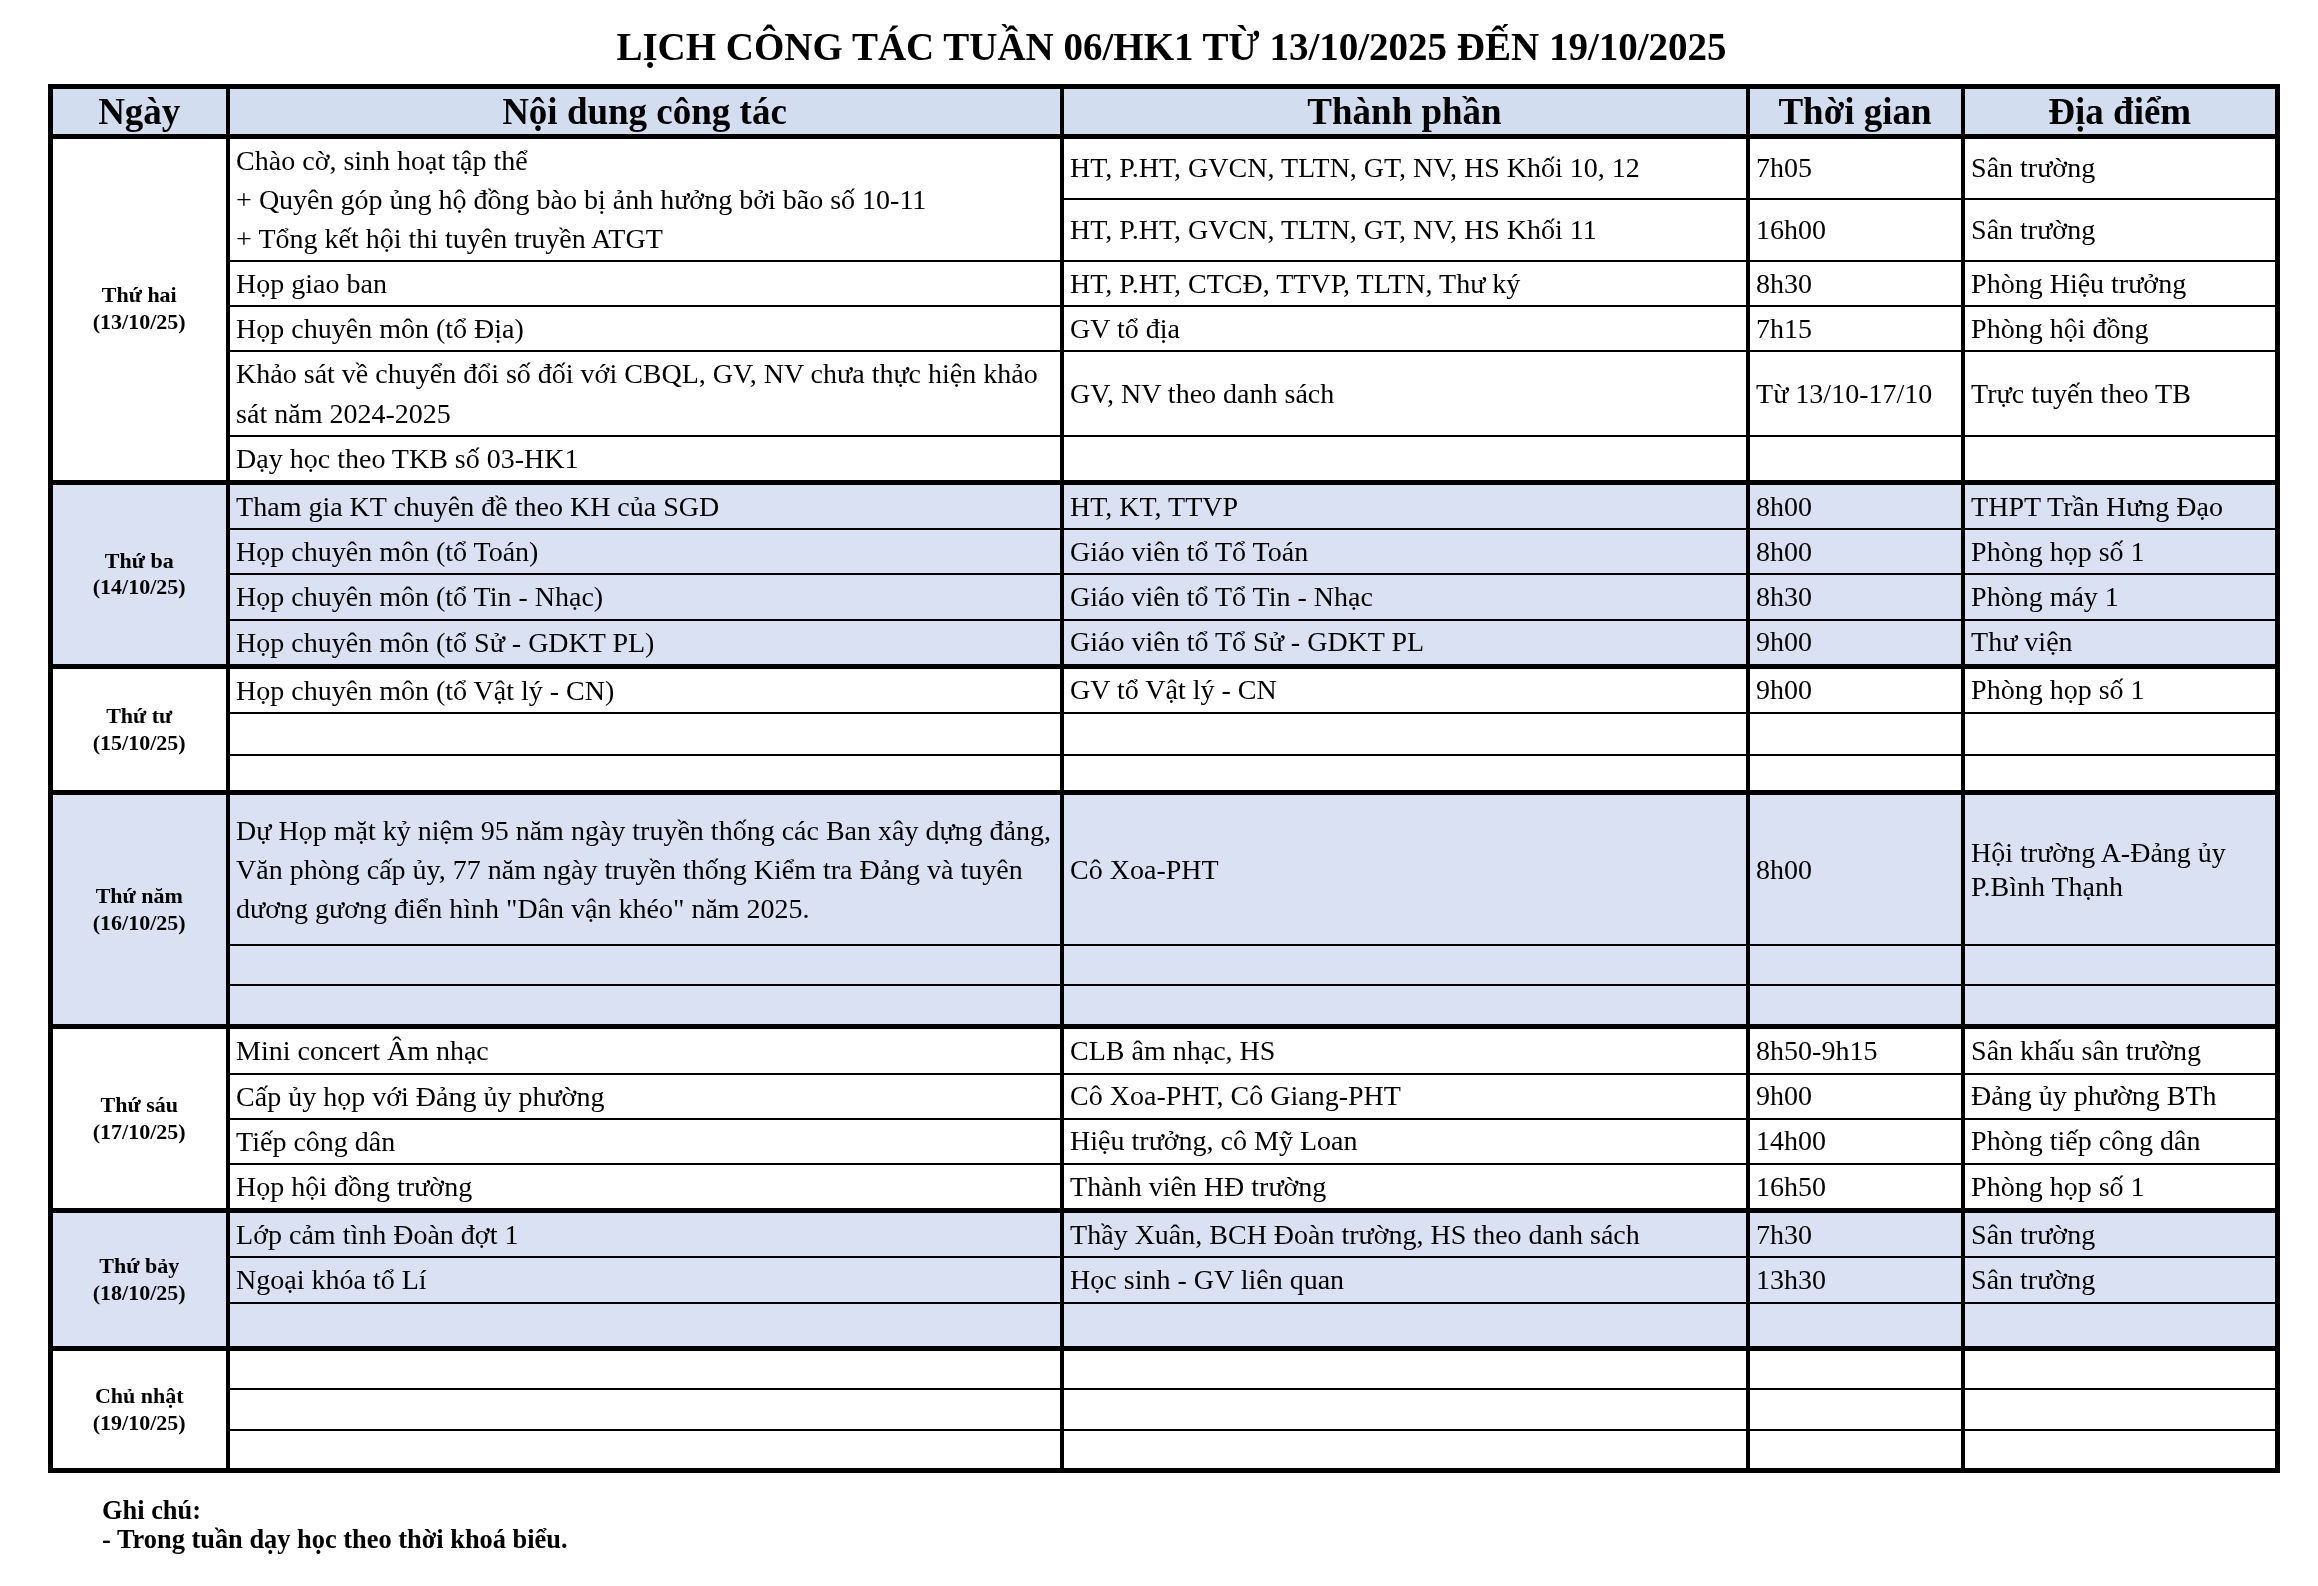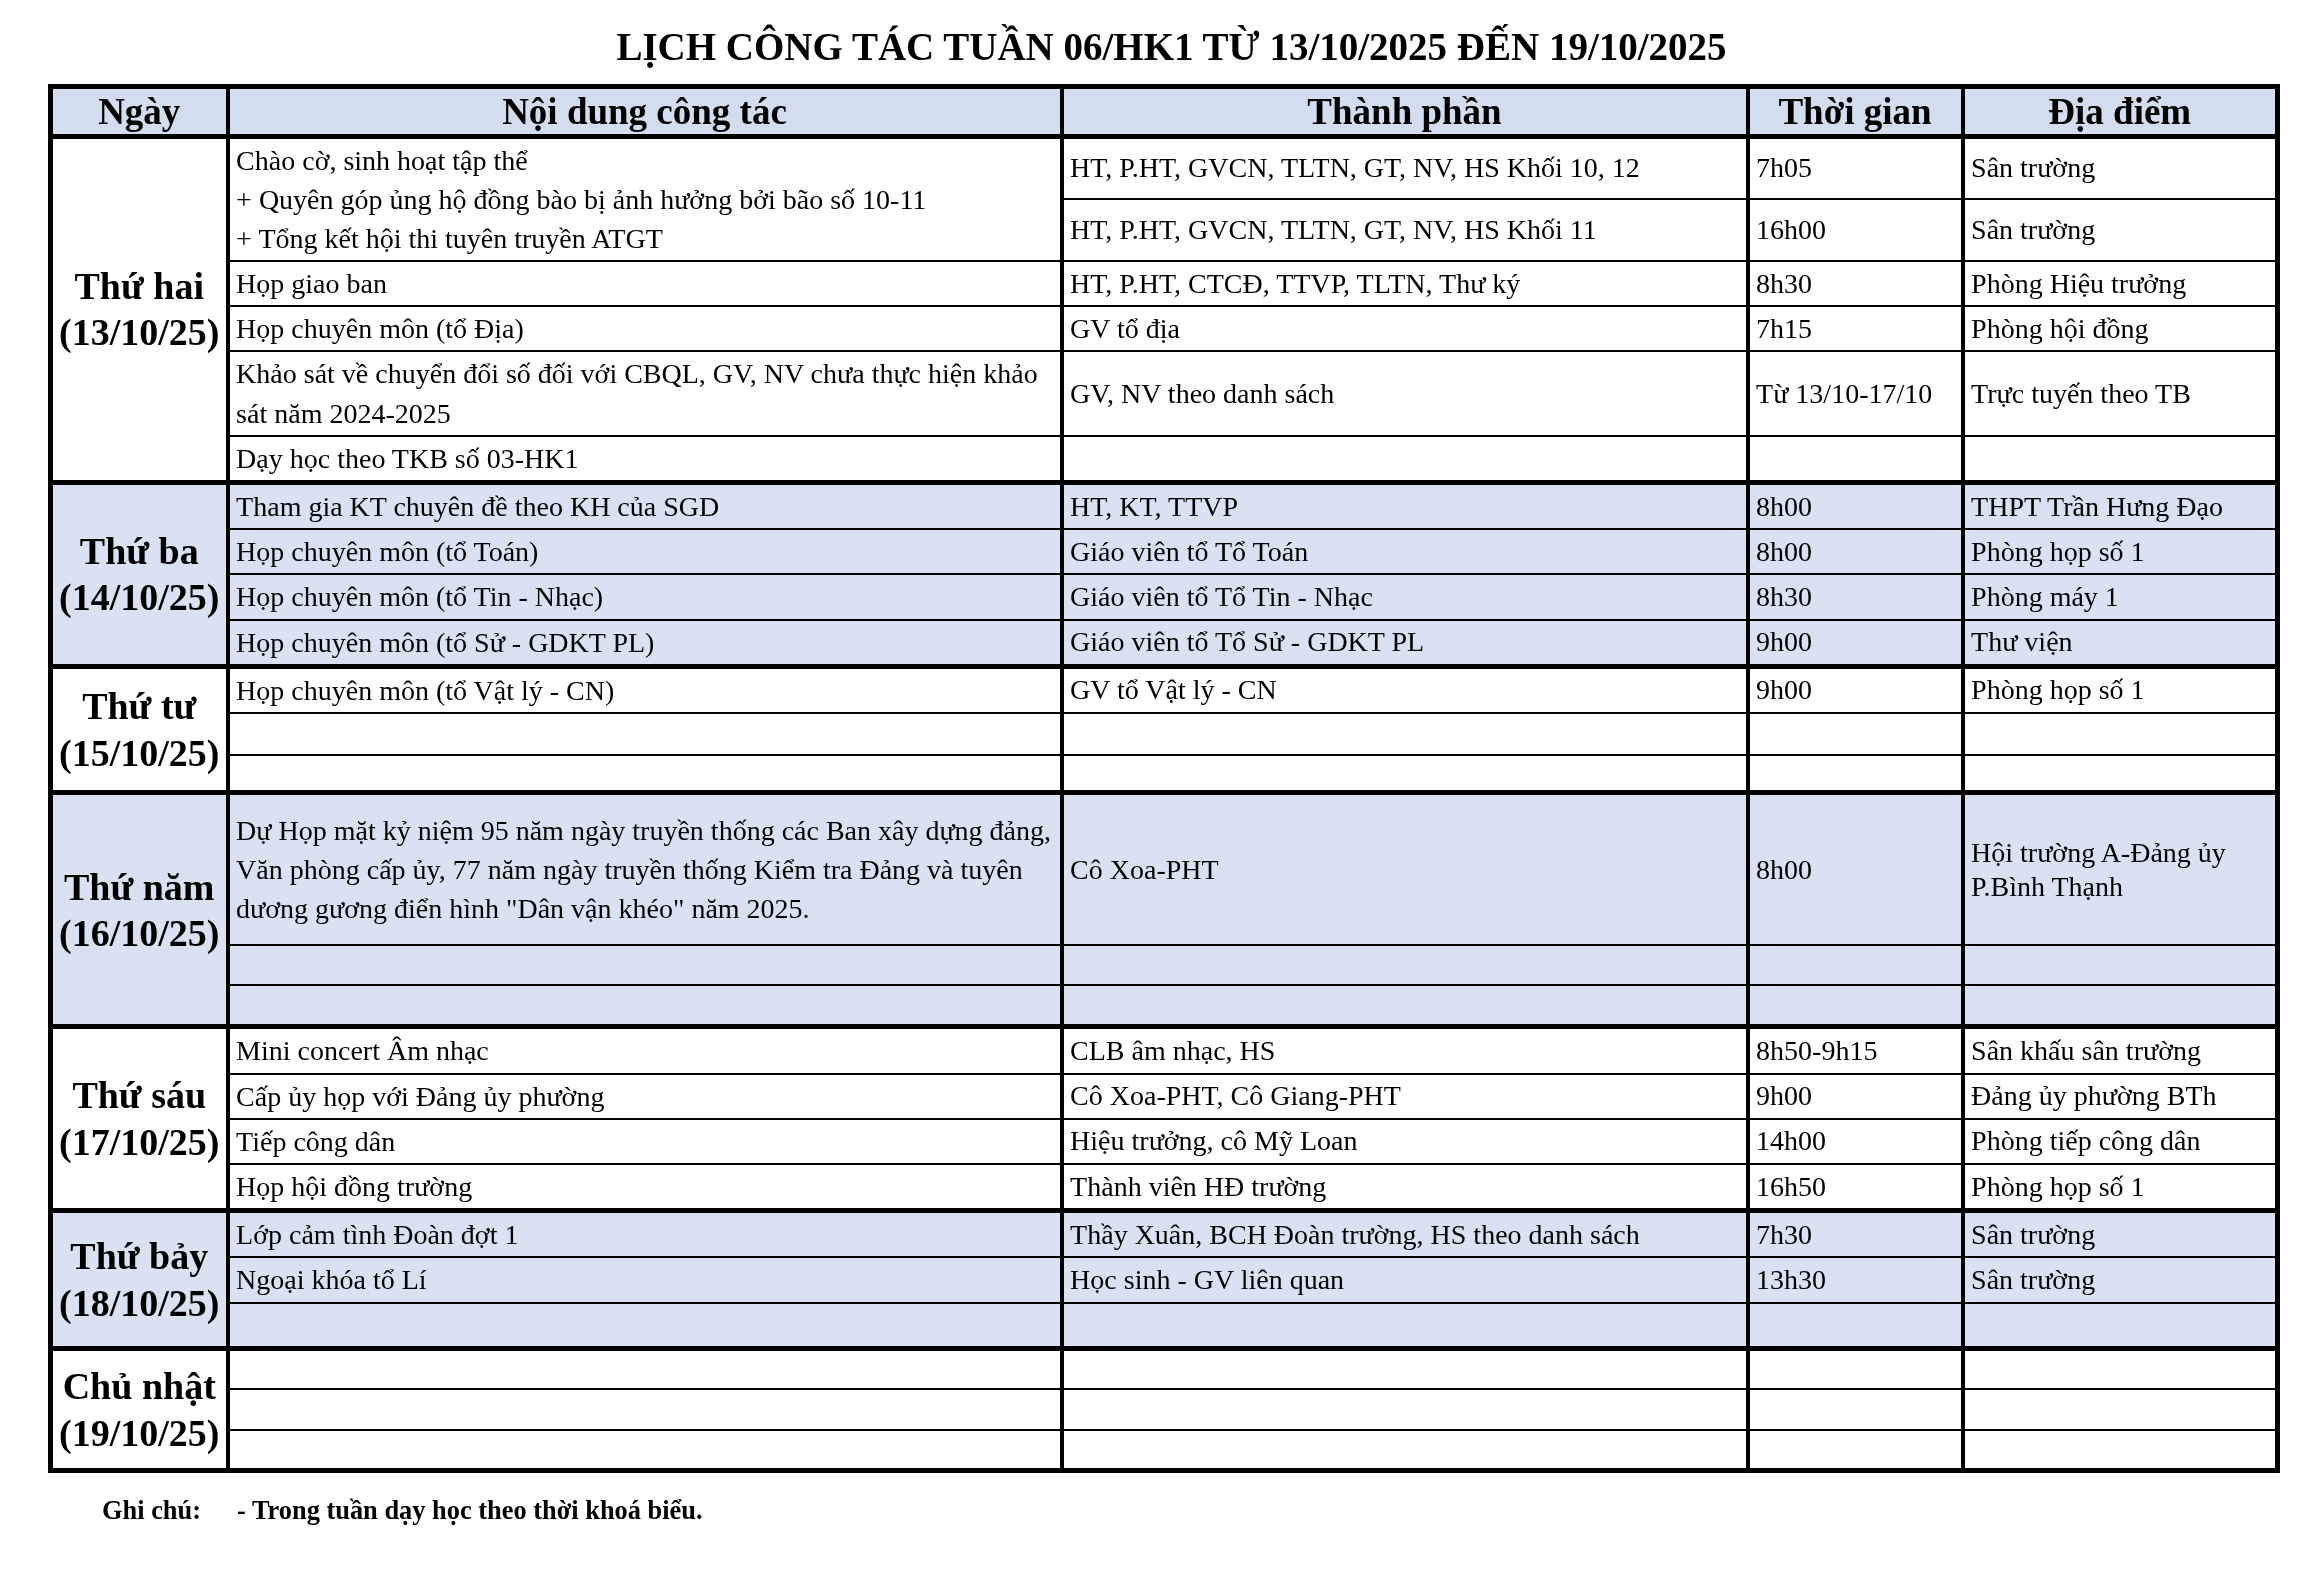--- a/index.html
+++ b/index.html
@@ -56,35 +56,35 @@
     line-height: 1.22;
     padding: 2px 6.6px;
     vertical-align: middle;
     text-align: left;
   }
   tr.day-start td { border-top-width: 5.3px; }
   tr.shaded td { background: var(--band); }
   td.day-cell {
     text-align: center;
     font-weight: bold;
-    font-size: 38px;
+    font-size: 22px;
     padding: 2px 2.6px;
   }
   td.day-cell .day-date { }
   td.content-cell {
     white-space: pre-line;
     line-height: 1.4;
   }
   .notes {
     margin: 22.5px 0 0 102px;
     font-weight: bold;
     font-size: 26.4px;
     line-height: 1.1;
   }
-  .notes .note-row { display: flex; }
+  .notes .note-row { display: flex; flex-direction: column; }
   .notes .note-label { width: 135px; flex: 0 0 auto; }
   .notes .note-item { margin-left: 135px; margin-top: 17px; }
 </style>
 </head>
 <body style="--band: #d9e1f2; --header-band: #d3ddf0;">
 
 <h1 class="page-title">LỊCH CÔNG TÁC TUẦN 06/HK1 TỪ 13/10/2025 ĐẾN 19/10/2025</h1>
 
 <table class="schedule">
   <colgroup>

